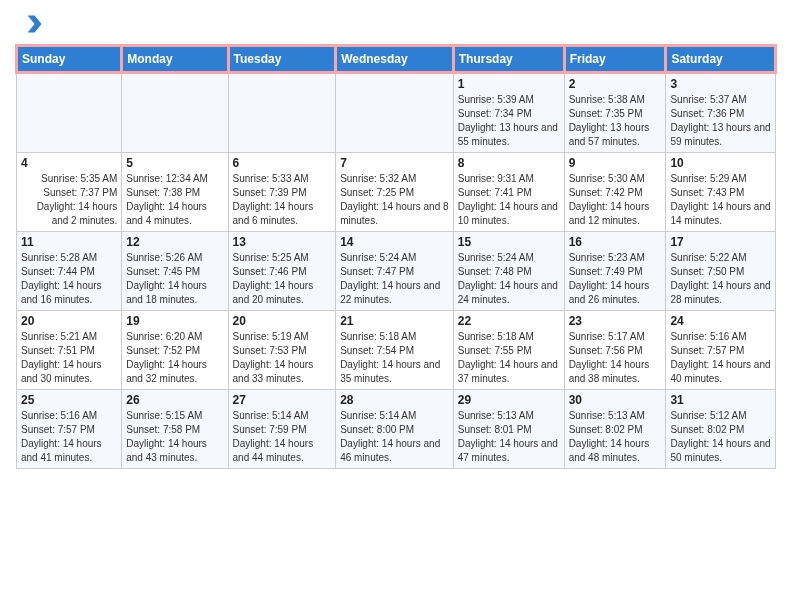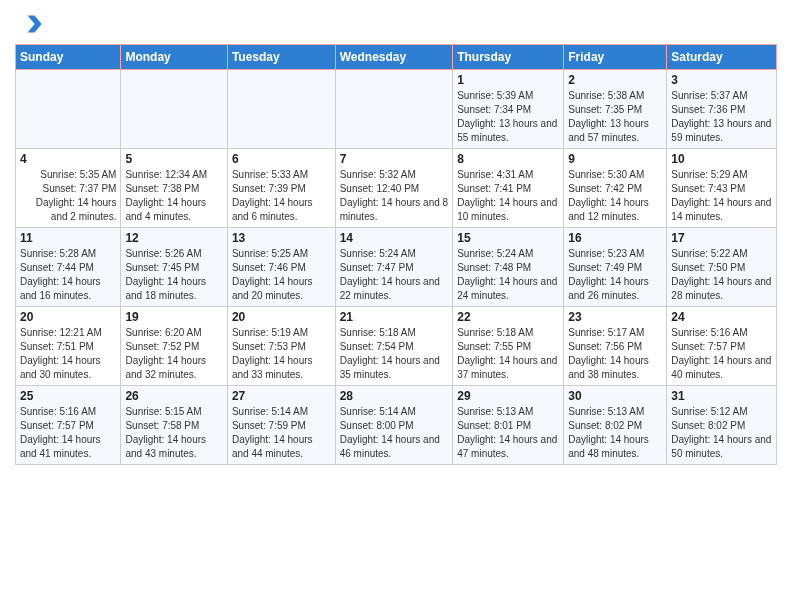--- a/index.html
+++ b/index.html
@@ -52,21 +52,21 @@
     }
     thead tr {
       background: #2e7fd4;
       color: #fff;
     }
     thead th {
       padding: 5px 4px;
       text-align: left;
       font-size: 12px;
       font-weight: bold;
-      border: 1px solid #fca5a5;
+      border: 3px solid #fca5a5;
     }
     tbody tr {
       vertical-align: top;
     }
     tbody td {
       border: 1px solid #ccc;
       padding: 3px 4px;
       min-height: 70px;
       background: #fff;
     }
@@ -160,26 +160,26 @@
         </td>
         <td>
           <span class="day-num">6</span>
           <div class="cell-text" style="white-space: pre-line;">Sunrise: 5:33 AM
 Sunset: 7:39 PM
 Daylight: 14 hours and 6 minutes.</div>
         </td>
         <td>
           <span class="day-num">7</span>
           <div class="cell-text" style="white-space: pre-line;">Sunrise: 5:32 AM
-Sunset: 12:40 PM
+Sunset: 7:25 PM
 Daylight: 14 hours and 8 minutes.</div>
         </td>
         <td>
           <span class="day-num">8</span>
-          <div class="cell-text" style="white-space: pre-line;">Sunrise: 4:31 AM
+          <div class="cell-text" style="white-space: pre-line;">Sunrise: 9:31 AM
 Sunset: 7:41 PM
 Daylight: 14 hours and 10 minutes.</div>
         </td>
         <td>
           <span class="day-num">9</span>
           <div class="cell-text" style="white-space: pre-line;">Sunrise: 5:30 AM
 Sunset: 7:42 PM
 Daylight: 14 hours and 12 minutes.</div>
         </td>
         <td>
@@ -229,21 +229,21 @@
         <td>
           <span class="day-num">17</span>
           <div class="cell-text" style="white-space: pre-line;">Sunrise: 5:22 AM
 Sunset: 7:50 PM
 Daylight: 14 hours and 28 minutes.</div>
         </td>
       </tr>
       <tr>
         <td>
           <span class="day-num">20</span>
-          <div class="cell-text" style="white-space: pre-line;">Sunrise: 12:21 AM
+          <div class="cell-text" style="white-space: pre-line;">Sunrise: 5:21 AM
 Sunset: 7:51 PM
 Daylight: 14 hours and 30 minutes.</div>
         </td>
         <td>
           <span class="day-num">19</span>
           <div class="cell-text" style="white-space: pre-line;">Sunrise: 6:20 AM
 Sunset: 7:52 PM
 Daylight: 14 hours and 32 minutes.</div>
         </td>
         <td>

